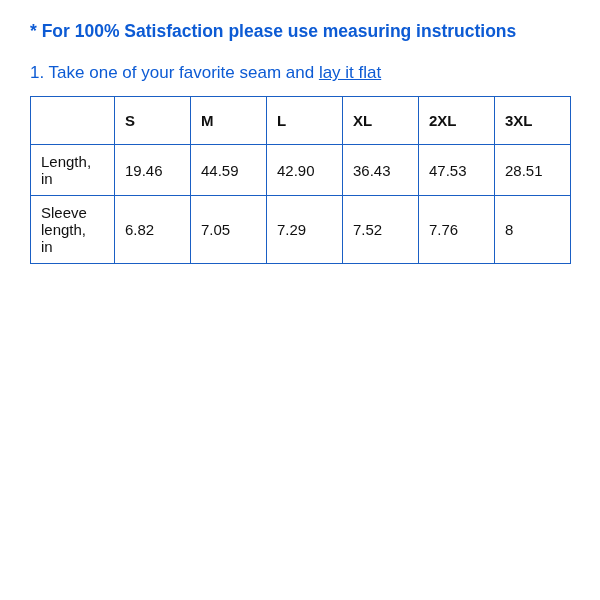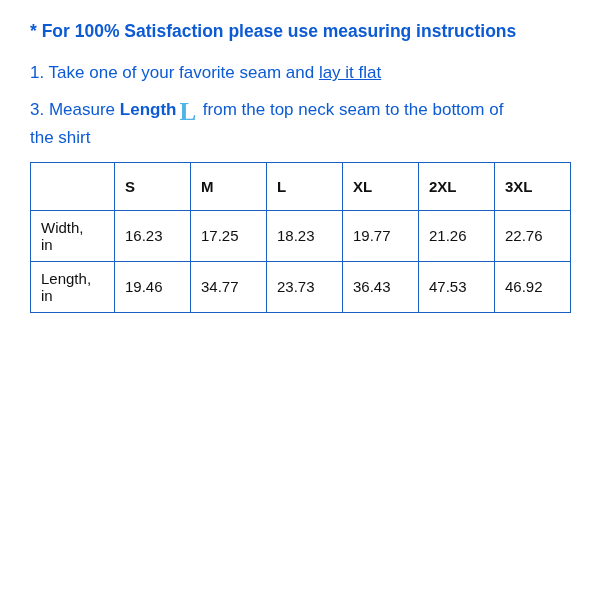--- a/index.html
+++ b/index.html
@@ -97,59 +97,55 @@
   <p class="intro">
     <span>* For 100% Satisfaction please use measuring instructions</span><br>
   </p>
 
   <p class="step">
     <span>1.</span>
     <span>Take one of your favorite seam and </span><span class="underline">lay it flat</span>
   </p>
 
 
-  <p class="step">
-    <span>3.</span>
-    <span>Measure </span><span class="bold">Length</span><span class="glyph glyph-l">L</span><span> from the top neck seam to the bottom of</span><br>
-    <span>the shirt</span>
-  </p>
 
   <table class="size-table">
     <thead>
       <tr>
         <th class="col-label"></th>
         <th class="col-size">S</th>
         <th class="col-size">M</th>
         <th class="col-size">L</th>
         <th class="col-size">XL</th>
         <th class="col-size">2XL</th>
         <th class="col-size">3XL</th>
       </tr>
     </thead>
     <tbody>
-      <tr class="r1">
-        <td class="rowhead">
-          <span>Width,</span><br>
-          <span>in</span>
-        </td>
-        <td>16.23</td>
-        <td>17.25</td>
-        <td>18.23</td>
-        <td>19.77</td>
-        <td>21.26</td>
-        <td>22.76</td>
-      </tr>
       <tr class="r2">
         <td class="rowhead">
           <span>Length,</span><br>
           <span>in</span>
         </td>
         <td>19.46</td>
-        <td>34.77</td>
-        <td>23.73</td>
+        <td>44.59</td>
+        <td>42.90</td>
         <td>36.43</td>
         <td>47.53</td>
-        <td>46.92</td>
+        <td>28.51</td>
+      </tr>
+      <tr class="r3">
+        <td class="rowhead">
+          <span>Sleeve</span><br>
+          <span>length,</span><br>
+          <span>in</span>
+        </td>
+        <td>6.82</td>
+        <td>7.05</td>
+        <td>7.29</td>
+        <td>7.52</td>
+        <td>7.76</td>
+        <td>8</td>
       </tr>
     </tbody>
   </table>
 
 </div>
 
 </body></html>

